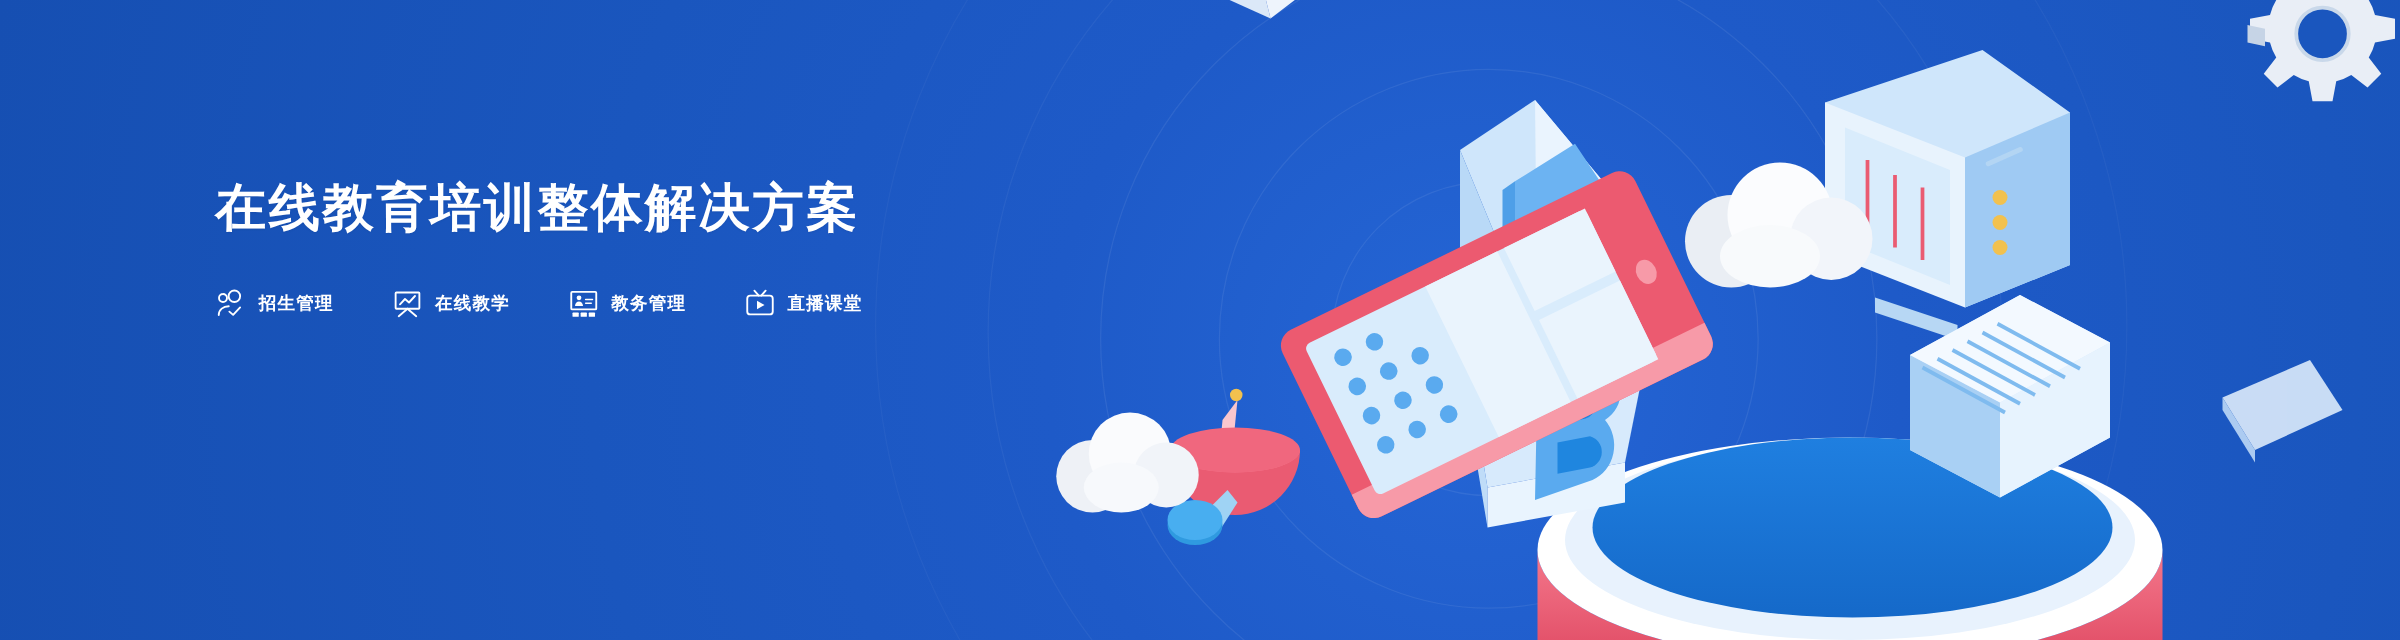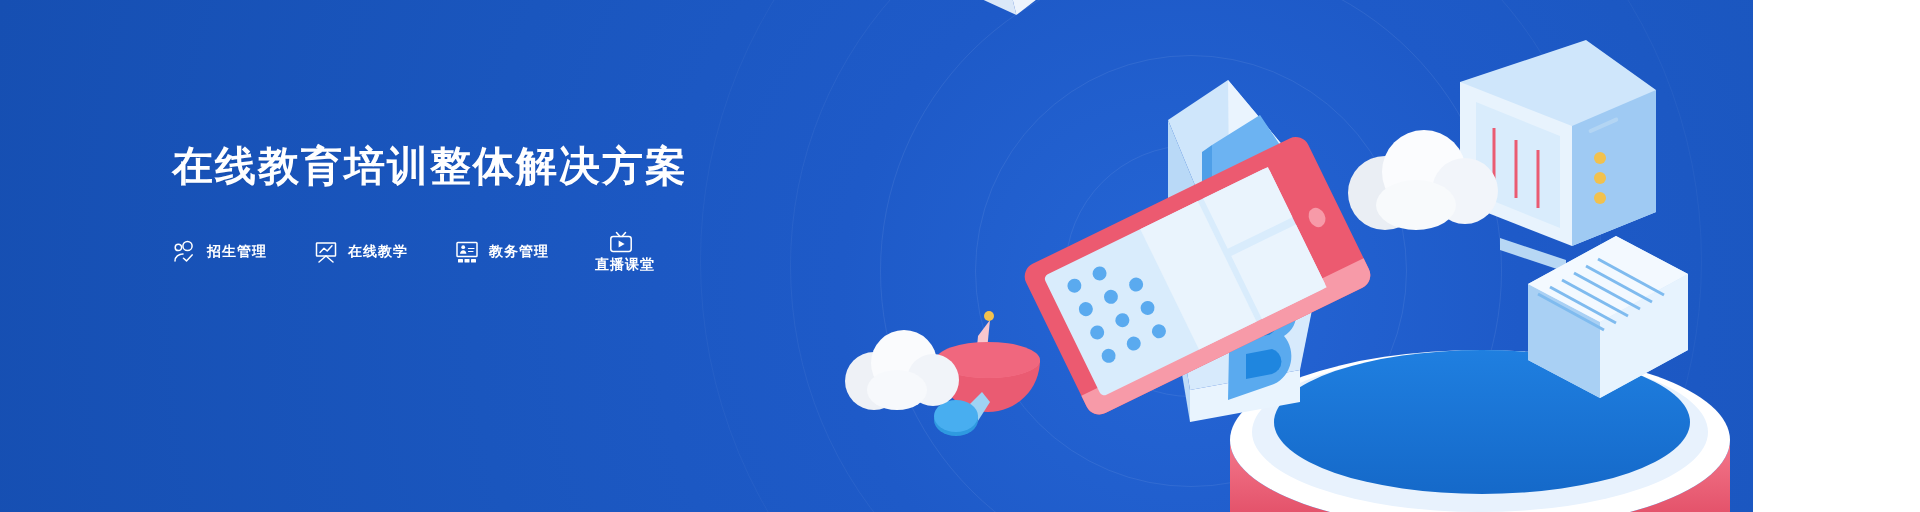--- a/index.html
+++ b/index.html
@@ -1,21 +1,21 @@
 <!DOCTYPE html>
 <html><head>
 <meta charset="utf-8">
 <title>Banner</title>
 <style>
   html,body{margin:0;padding:0;background:#fff;}
   body{font-family:"Liberation Sans","DejaVu Sans",sans-serif;}
 
   .banner{
     position:relative;
-    width:1753px;height:512px;
+    width:1920px;height:512px;
     overflow:hidden;
     background:#1a56be;
   }
 
   
   .bg-wash{
     position:absolute;inset:0;
     background:radial-gradient(circle at 1180px 300px, #2566d6 0%, #1e5ac8 28%, #1a56be 58%, #164fb2 100%);
   }
 
@@ -45,21 +45,21 @@
     text-shadow:0 1px 2px rgba(0,0,0,0.06);
   }
   .features{
     display:flex;
     margin-top:40px;
   }
   .feature{
     display:flex;align-items:center;
     margin-right:46px;
   }
-  .feature:last-child{margin-right:0;flex-direction:column;}
+  .feature:last-child{margin-right:0;}
   .feature .ico{
     width:26px;height:26px;
     flex:0 0 26px;
     display:block;
     margin-right:9px;
   }
   .feature .ico svg{display:block;width:26px;height:26px;}
   .feature .lbl{
     color:#ffffff;
     font-size:14px;

